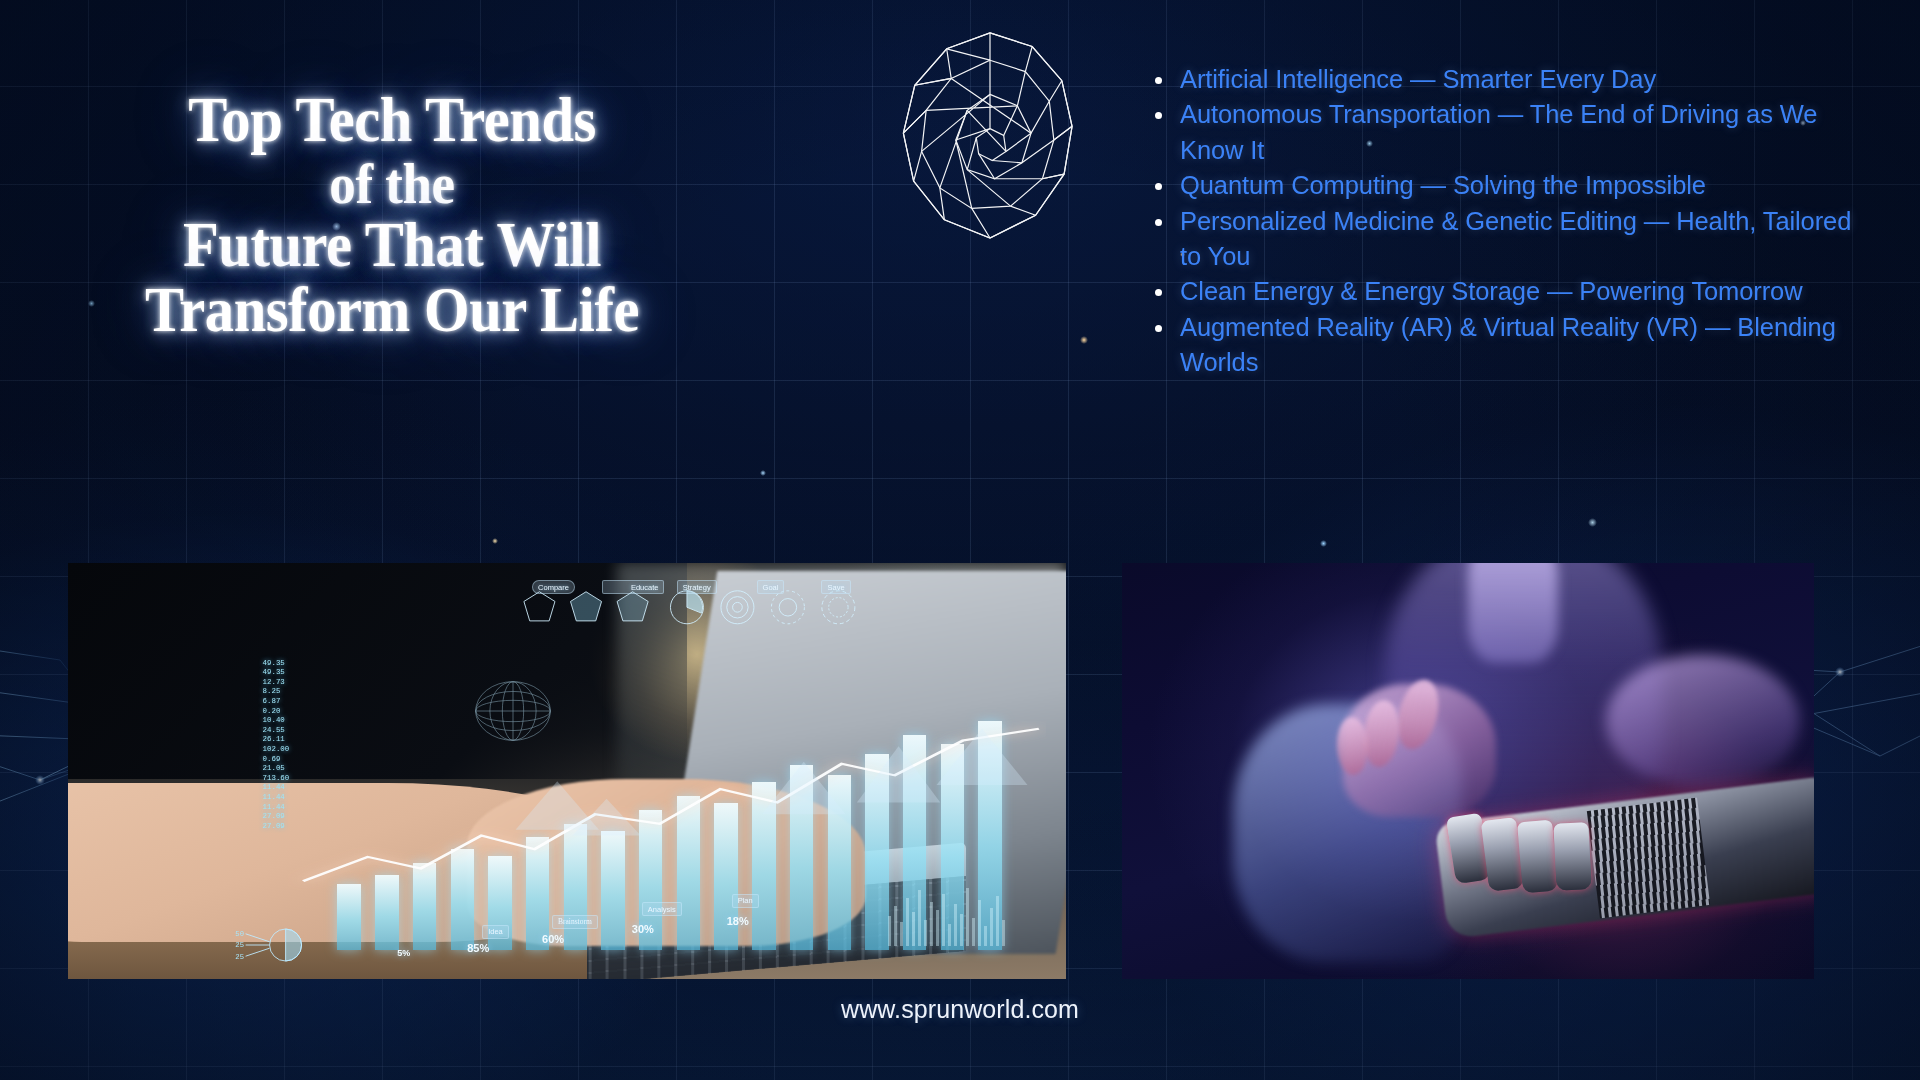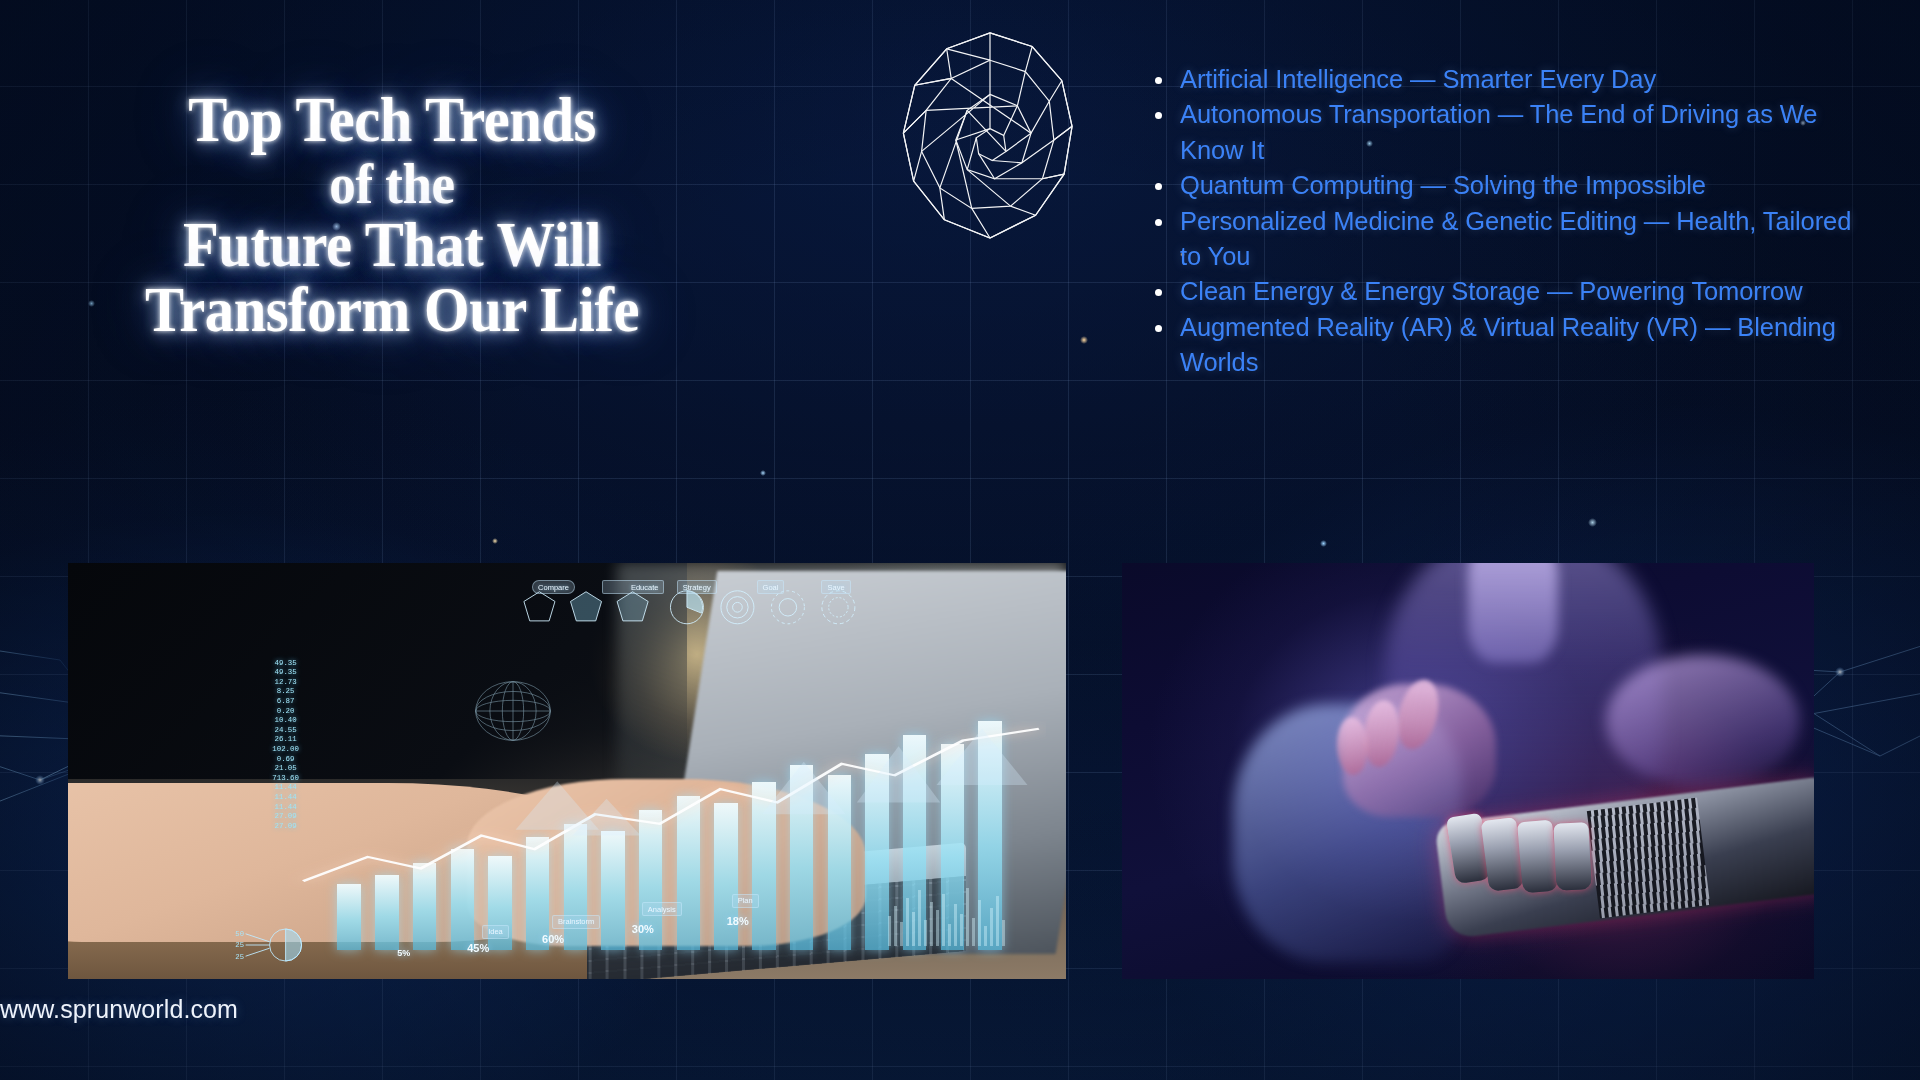--- a/index.html
+++ b/index.html
@@ -149,21 +149,21 @@
   .lp-holo{ position:absolute; inset:0; }
   .bar{
     position:absolute; bottom:7%;
     background:linear-gradient(180deg, rgba(240,252,255,0.95) 0%, rgba(150,225,245,0.85) 55%, rgba(90,190,225,0.75) 100%);
     box-shadow:0 0 12px rgba(150,225,255,0.6);
   }
   .numcol{
     position:absolute; left:19.5%; top:23%;
     font-family:"Liberation Mono", monospace;
     font-size:7.4px; line-height:9.6px;
-    color:#9fe4f7; text-align:center;
+    color:#9fe4f7; text-align:left;
     text-shadow:0 0 5px rgba(110,210,250,0.9);
     width:46px;
   }
   .tag{
     position:absolute;
     font-size:7.5px;
     color:#e9f6ff;
     background:rgba(190,225,245,0.22);
     border:0.6px solid rgba(200,235,255,0.45);
     padding:1.5px 5px;
@@ -249,20 +249,21 @@
   .rp-redglow{
     position:absolute; left:52%; top:60%; width:42%; height:12%;
     background:radial-gradient(ellipse at center, rgba(235,40,95,0.55) 0%, rgba(180,20,70,0.2) 55%, rgba(0,0,0,0) 80%);
     filter:blur(6px);
   }
 
   
   .url{
     position:absolute;
     left:0; right:0; top:995px;
+    text-align:center;
     color:#eef3fb;
     font-size:25px;
     letter-spacing:0.1px;
     text-shadow:0 0 10px rgba(130,175,255,0.35);
   }
 </style>
 </head>
 <body>
 
 <div class="bg-base"></div>
@@ -444,25 +445,25 @@
       </g>
     </svg>
 
     <div class="tag" style="left:46.5%;top:4.2%;border-radius:7px;">Compare</div>
     <div class="tag" style="left:53.5%;top:4.2%;padding-left:28px;">Educate</div>
     <div class="tag" style="left:61%;top:4.2%;">Strategy</div>
     <div class="tag" style="left:69%;top:4.2%;">Goal</div>
     <div class="tag" style="left:75.5%;top:4.2%;">Save</div>
 
     <div class="tag" style="left:41.5%;top:87%;">Idea</div>
-    <div class="tag" style="left:48.5%;top:84.5%;">Brainstorm</div>
+    <div class="tag" style="left:48.5%;top:84.5%;font-family:Liberation Serif, serif;">Brainstorm</div>
     <div class="tag" style="left:57.5%;top:81.5%;">Analysis</div>
     <div class="tag" style="left:66.5%;top:79.5%;">Plan</div>
 
-    <div class="pct" style="left:40%;top:91%;">45%</div>
+    <div class="pct" style="left:40%;top:91%;">85%</div>
     <div class="pct" style="left:47.5%;top:89%;">60%</div>
     <div class="pct" style="left:56.5%;top:86.5%;">30%</div>
     <div class="pct" style="left:66%;top:84.5%;">18%</div>
     <div class="pct" style="left:33%;top:92.5%;font-size:9px;">5%</div>
 
     <svg style="position:absolute;left:16%;top:86%;width:80px;height:48px;" viewBox="0 0 100 60">
       <g stroke="#bfeaff" stroke-width="1.1" fill="none">
         <circle cx="72" cy="30" r="20"></circle>
         <path d="M72,10 A20,20 0 0,1 72,50 Z" fill="rgba(160,225,255,0.55)"></path>
         <line x1="22" y1="16" x2="52" y2="26"></line>

